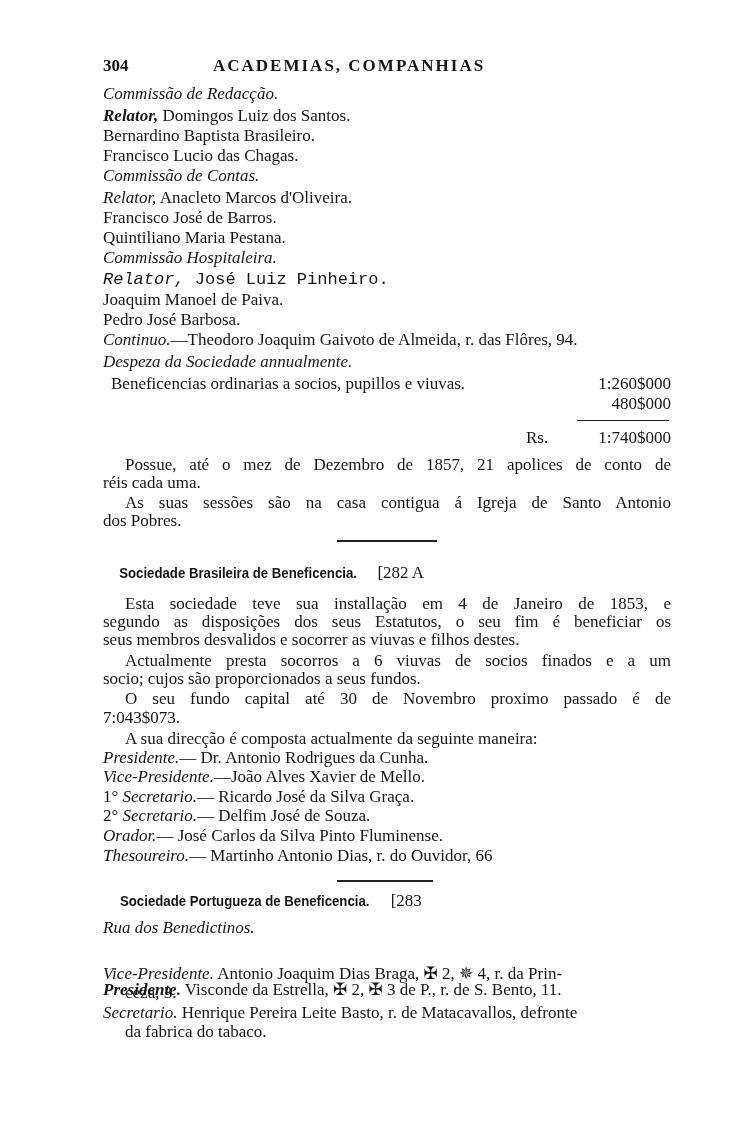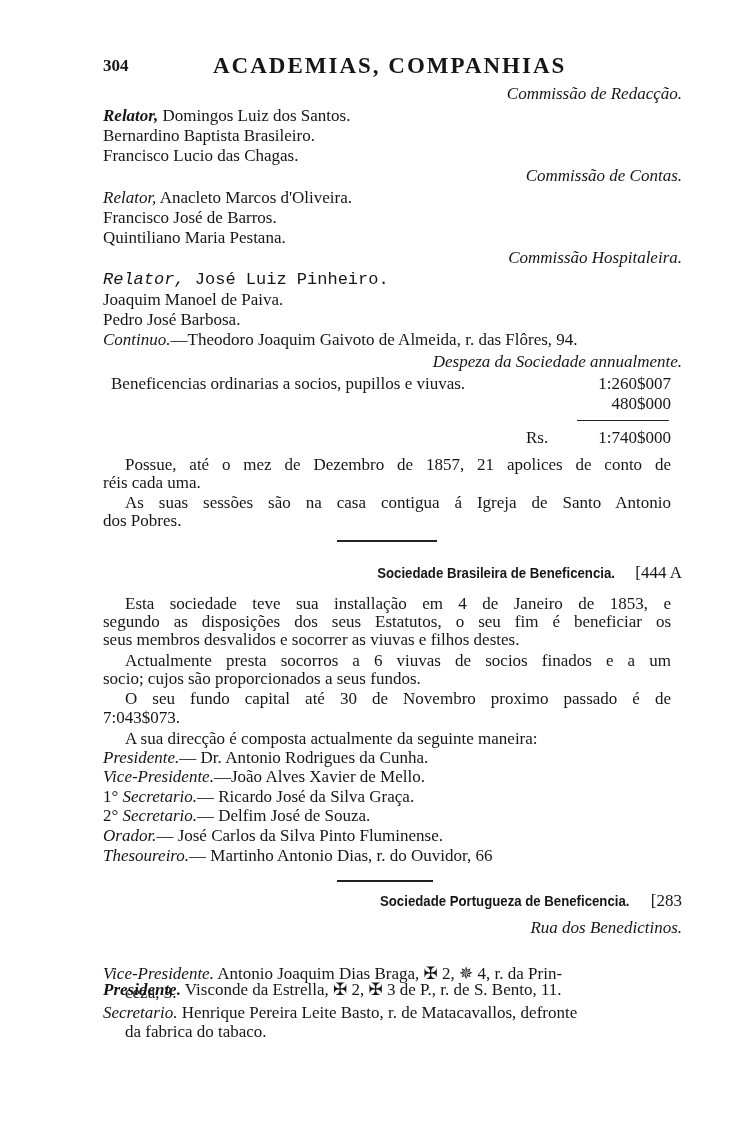--- a/index.html
+++ b/index.html
@@ -5,24 +5,24 @@
   html, body { margin: 0; padding: 0; background: #ffffff; }
   body {
     width: 736px; height: 1144px; position: relative; overflow: hidden;
     font-family: "Liberation Serif", "DejaVu Serif", serif;
     color: #161616;
   }
   .page { position: absolute; left: 103px; top: 0; width: 568px; }
   .line { position: absolute; left: 0; white-space: nowrap; font-size: 17px; line-height: 20px; }
   .it { font-style: italic; }
   .b { font-weight: bold; }
-  .center { width: 568px; text-align: right; left: 11px; }
+  .center { width: 568px; text-align: left; left: 0; }
   .runhead { top: 56px; width: 568px; }
   .pagenum { position: absolute; left: 0; top: 0; font-weight: bold; font-size: 17px; }
-  .runtitle { position: absolute; left: 110px; top: 0; font-weight: bold; font-size: 23px; letter-spacing: 2px; }
+  .runtitle { position: absolute; left: 110px; top: 0; font-weight: bold; font-size: 17px; letter-spacing: 2px; }
   .sechead { font-family: "Liberation Sans", "DejaVu Sans", sans-serif; font-weight: bold; font-size: 15px; transform: scaleX(0.88); }
   .rule { position: absolute; height: 2px; background: #222; }
   .justify { width: 568px; text-align: justify; text-align-last: justify; }
   .amount { position: absolute; right: 0; }
   .indent { padding-left: 22px; }
   .hang { padding-left: 22px; }
 </style>
 </head>
 <body>
 
@@ -57,41 +57,41 @@
   <div class="line" style="top:290px;text-align:center;">Joaquim Manoel de Paiva.</div>
   <div class="line" style="top:310px;">Pedro José Barbosa.</div>
 
   <div class="line" style="top:330px;">
     <span class="it">Continuo.</span><span>—Theodoro Joaquim Gaivoto de Almeida, r. das Flôres, 94.</span>
   </div>
 
   <div class="line center it" style="top:352px;">Despeza da Sociedade annualmente.</div>
   <div class="line" style="top:374px; left:8px; width:560px;">
     <span>Beneficencias ordinarias a socios, pupillos e viuvas.</span>
-    <span class="amount">1:260$007</span>
+    <span class="amount">1:260$000</span>
   </div>
   <div class="line" style="top:394px; left:8px; width:560px;">
     <span class="amount">480$000</span>
   </div>
   <div class="rule" style="top:420px; left:474px; width:92px; height:1px;"></div>
   <div class="line" style="top:428px; left:8px; width:560px;">
     <span style="position:absolute; left:415px;">Rs.</span>
     <span class="amount">1:740$000</span>
   </div>
 
   <div class="line justify indent" style="top:455px; width:546px;">Possue, até o mez de Dezembro de 1857, 21 apolices de conto de</div>
   <div class="line" style="top:473px;">réis cada uma.</div>
   <div class="line justify indent" style="top:493px; width:546px;">As suas sessões são na casa contigua á Igreja de Santo Antonio</div>
   <div class="line" style="top:511px;">dos Pobres.</div>
 
   <div class="rule" style="top:540px; left:234px; width:100px;"></div>
 
   <div class="line center" style="top:563px;">
     <span class="sechead" style="display:inline-block;">Sociedade Brasileira de Beneficencia.</span>
-    <span style="font-size:17px;">[444 A</span>
+    <span style="font-size:17px;">[282 A</span>
   </div>
 
   <div class="line justify indent" style="top:594px; width:546px;">Esta sociedade teve sua installação em 4 de Janeiro de 1853, e</div>
   <div class="line justify" style="top:612px;">segundo as disposições dos seus Estatutos, o seu fim é beneficiar os</div>
   <div class="line" style="top:630px;">seus membros desvalidos e socorrer as viuvas e filhos destes.</div>
   <div class="line justify indent" style="top:651px; width:546px;">Actualmente presta socorros a 6 viuvas de socios finados e a um</div>
   <div class="line" style="top:669px;">socio; cujos são proporcionados a seus fundos.</div>
   <div class="line justify indent" style="top:689px; width:546px;">O seu fundo capital até 30 de Novembro proximo passado é de</div>
   <div class="line" style="top:708px;">7:043$073.</div>
   <div class="line indent" style="top:729px;">A sua direcção é composta actualmente da seguinte maneira:</div>

